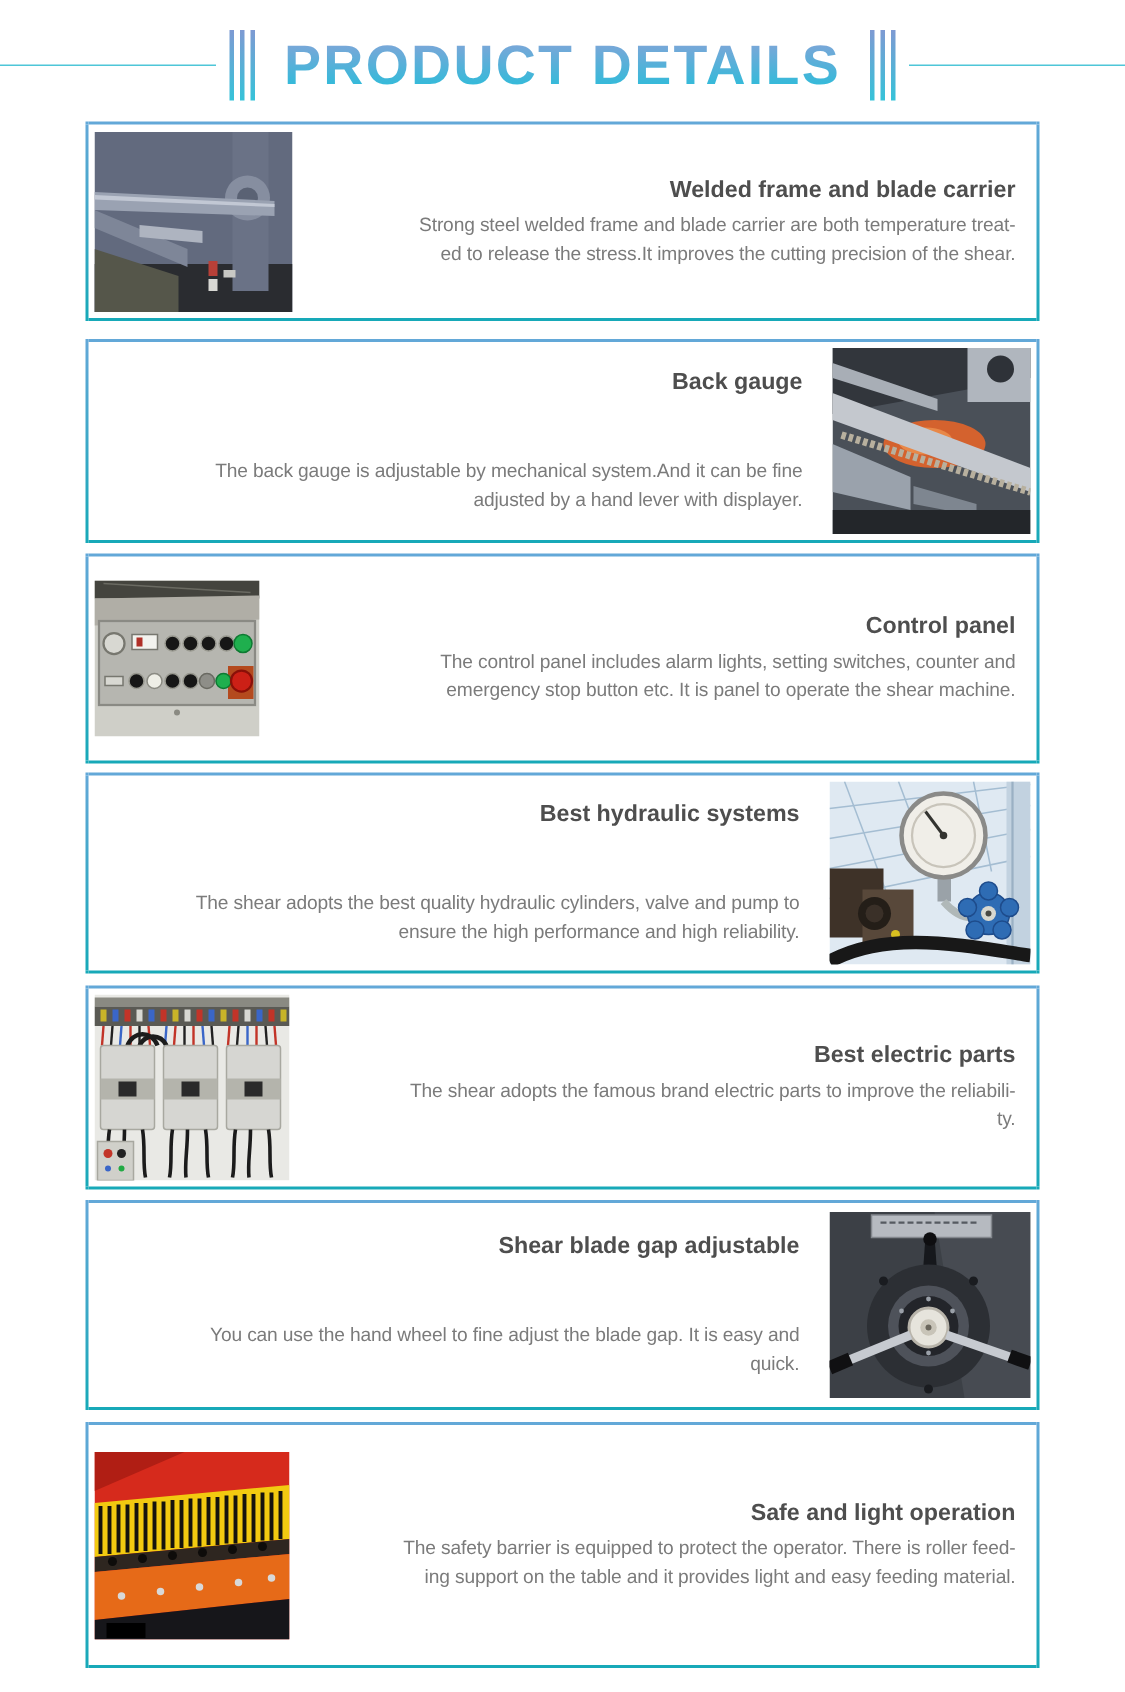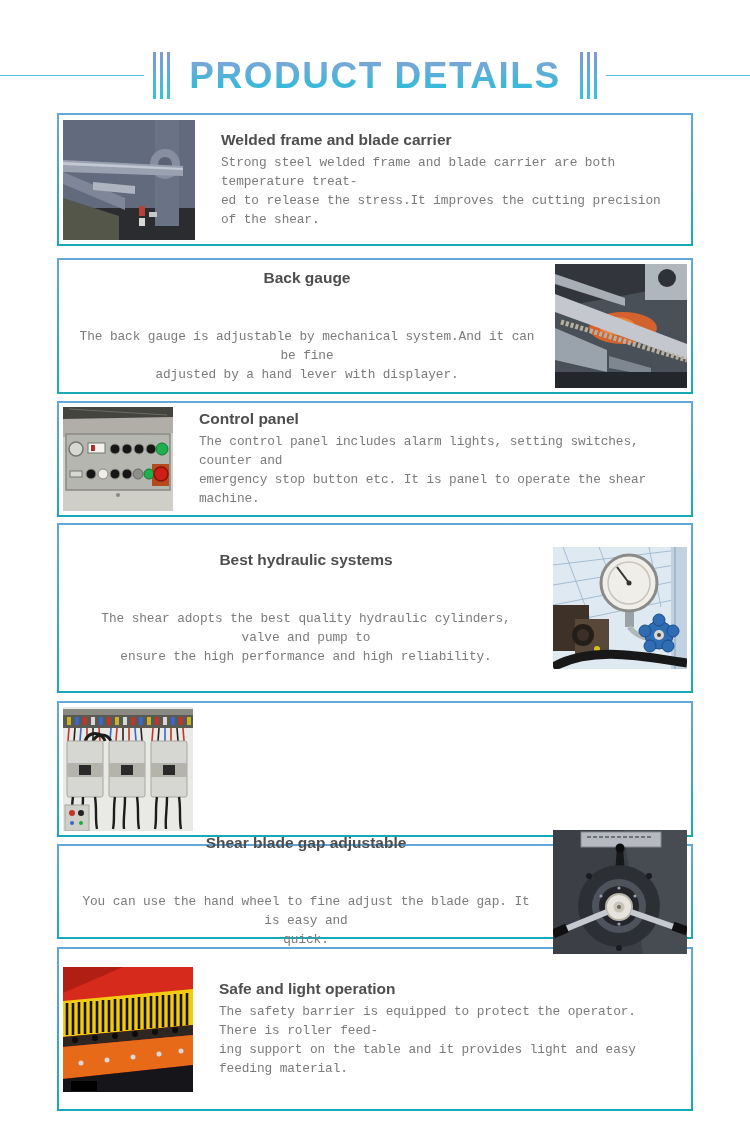--- a/index.html
+++ b/index.html
@@ -1,19 +1,19 @@
 <!DOCTYPE html>
 <html><head>
 <meta charset="utf-8">
 <style>
   html,body{margin:0;padding:0;background:#ffffff;}
   body{width:750px;height:1128px;font-family:"Liberation Sans",sans-serif;overflow:hidden;}
 
   
-  .header{height:81px;display:flex;align-items:center;justify-content:center;padding-top:6px;box-sizing:border-box;margin-top:32px;}
+  .header{height:81px;display:flex;align-items:center;justify-content:center;padding-top:6px;box-sizing:border-box;}
   .h-rule{width:154px;height:1px;background:#4ec6d8;}
   .h-bars{display:flex;gap:4px;margin:0 9px;}
   .h-bar{width:3px;height:47px;background:linear-gradient(#7e9ad3,#35c3d9);}
   .h-title{
     font-size:37px;font-weight:bold;letter-spacing:1.5px;margin:0 10px;
     background:linear-gradient(#8ba2d8,#1ec0da);
     -webkit-background-clip:text;background-clip:text;
     color:transparent;-webkit-text-fill-color:transparent;
     white-space:nowrap;
   }
@@ -21,31 +21,31 @@
   
   .cards{width:636px;margin-left:57px;}
   .card{
     box-sizing:border-box;background:#fff;
     border:2px solid #2eaac0;
     border-image:linear-gradient(#63a8d8,#17a9b8) 1;
     display:flex;align-items:center;padding:4px;
   }
   .card .photo{flex:0 0 auto;display:block;}
   .card .text{flex:1;display:flex;flex-direction:column;justify-content:center;min-width:0;}
-  .card.img-left  .text{padding:0 10px 0 26px;text-align:left;}
-  .card.img-right .text{padding:0 20px 0 16px;text-align:center;gap:36px;}
+  .card.img-left  .text{padding:0 10px 0 26px;text-align:right;}
+  .card.img-right .text{padding:0 20px 0 16px;text-align:right;gap:36px;}
   .c-title{font-size:15.5px;font-weight:bold;color:#4e4e4e;margin:0 0 4px 0;}
-  .c-body{font-size:12.8px;letter-spacing:-0.1px;color:#7b7b7b;line-height:19px;margin:0;white-space:pre-line;font-family:Liberation Mono, monospace;}
+  .c-body{font-size:12.8px;letter-spacing:-0.1px;color:#7b7b7b;line-height:19px;margin:0;white-space:pre-line;}
 
   .h133{height:133px;margin-bottom:12px;}
   .h136a{height:136px;margin-bottom:7px;}
-  .h116{height:116px;margin-bottom:6px;}
-  .h134{height:170px;margin-bottom:8px;}
+  .h116{height:140px;margin-bottom:6px;}
+  .h134{height:134px;margin-bottom:8px;}
   .h136b{height:136px;margin-bottom:7px;}
-  .h136c{height:95px;margin-bottom:8px;}
+  .h136c{height:140px;margin-bottom:8px;}
   .h137{height:164px;margin-bottom:0;}
 </style>
 </head>
 <body>
 
 <div class="header">
   <div class="h-rule"></div>
   <div class="h-bars">
     <div class="h-bar"></div>
       <div class="h-bar"></div>
@@ -250,20 +250,25 @@
         <path d="M94,90 C92,102 94,112 92,122"></path>
           <path d="M104,90 C104,104 102,112 103,122"></path>
           <path d="M116,90 C118,102 116,112 118,122"></path>
       </g>
       <rect x="2" y="98" width="24" height="26" fill="#d0d0ca" stroke="#a8a8a0"></rect>
       <circle cx="9" cy="106" r="3" fill="#c23428"></circle>
         <circle cx="18" cy="106" r="3" fill="#222222"></circle>
       <circle cx="9" cy="116" r="2" fill="#3a66c8"></circle>
         <circle cx="18" cy="116" r="2" fill="#22aa44"></circle>
     </svg>
+    <div class="text">
+      <p class="c-title">Best electric parts</p>
+      <p class="c-body">The shear adopts the famous brand electric parts to improve the reliabili-
+ty.</p>
+    </div>
   </div>
 
   <div class="card img-right h136c">
     <div class="text">
       <p class="c-title">Shear blade gap adjustable</p>
       <p class="c-body">You can use the hand wheel to fine adjust the blade gap. It is easy and
 quick.</p>
     </div>
     <svg class="photo" width="134" height="124" viewBox="0 0 134 124">
       <rect width="134" height="124" fill="#3c4046"></rect>

